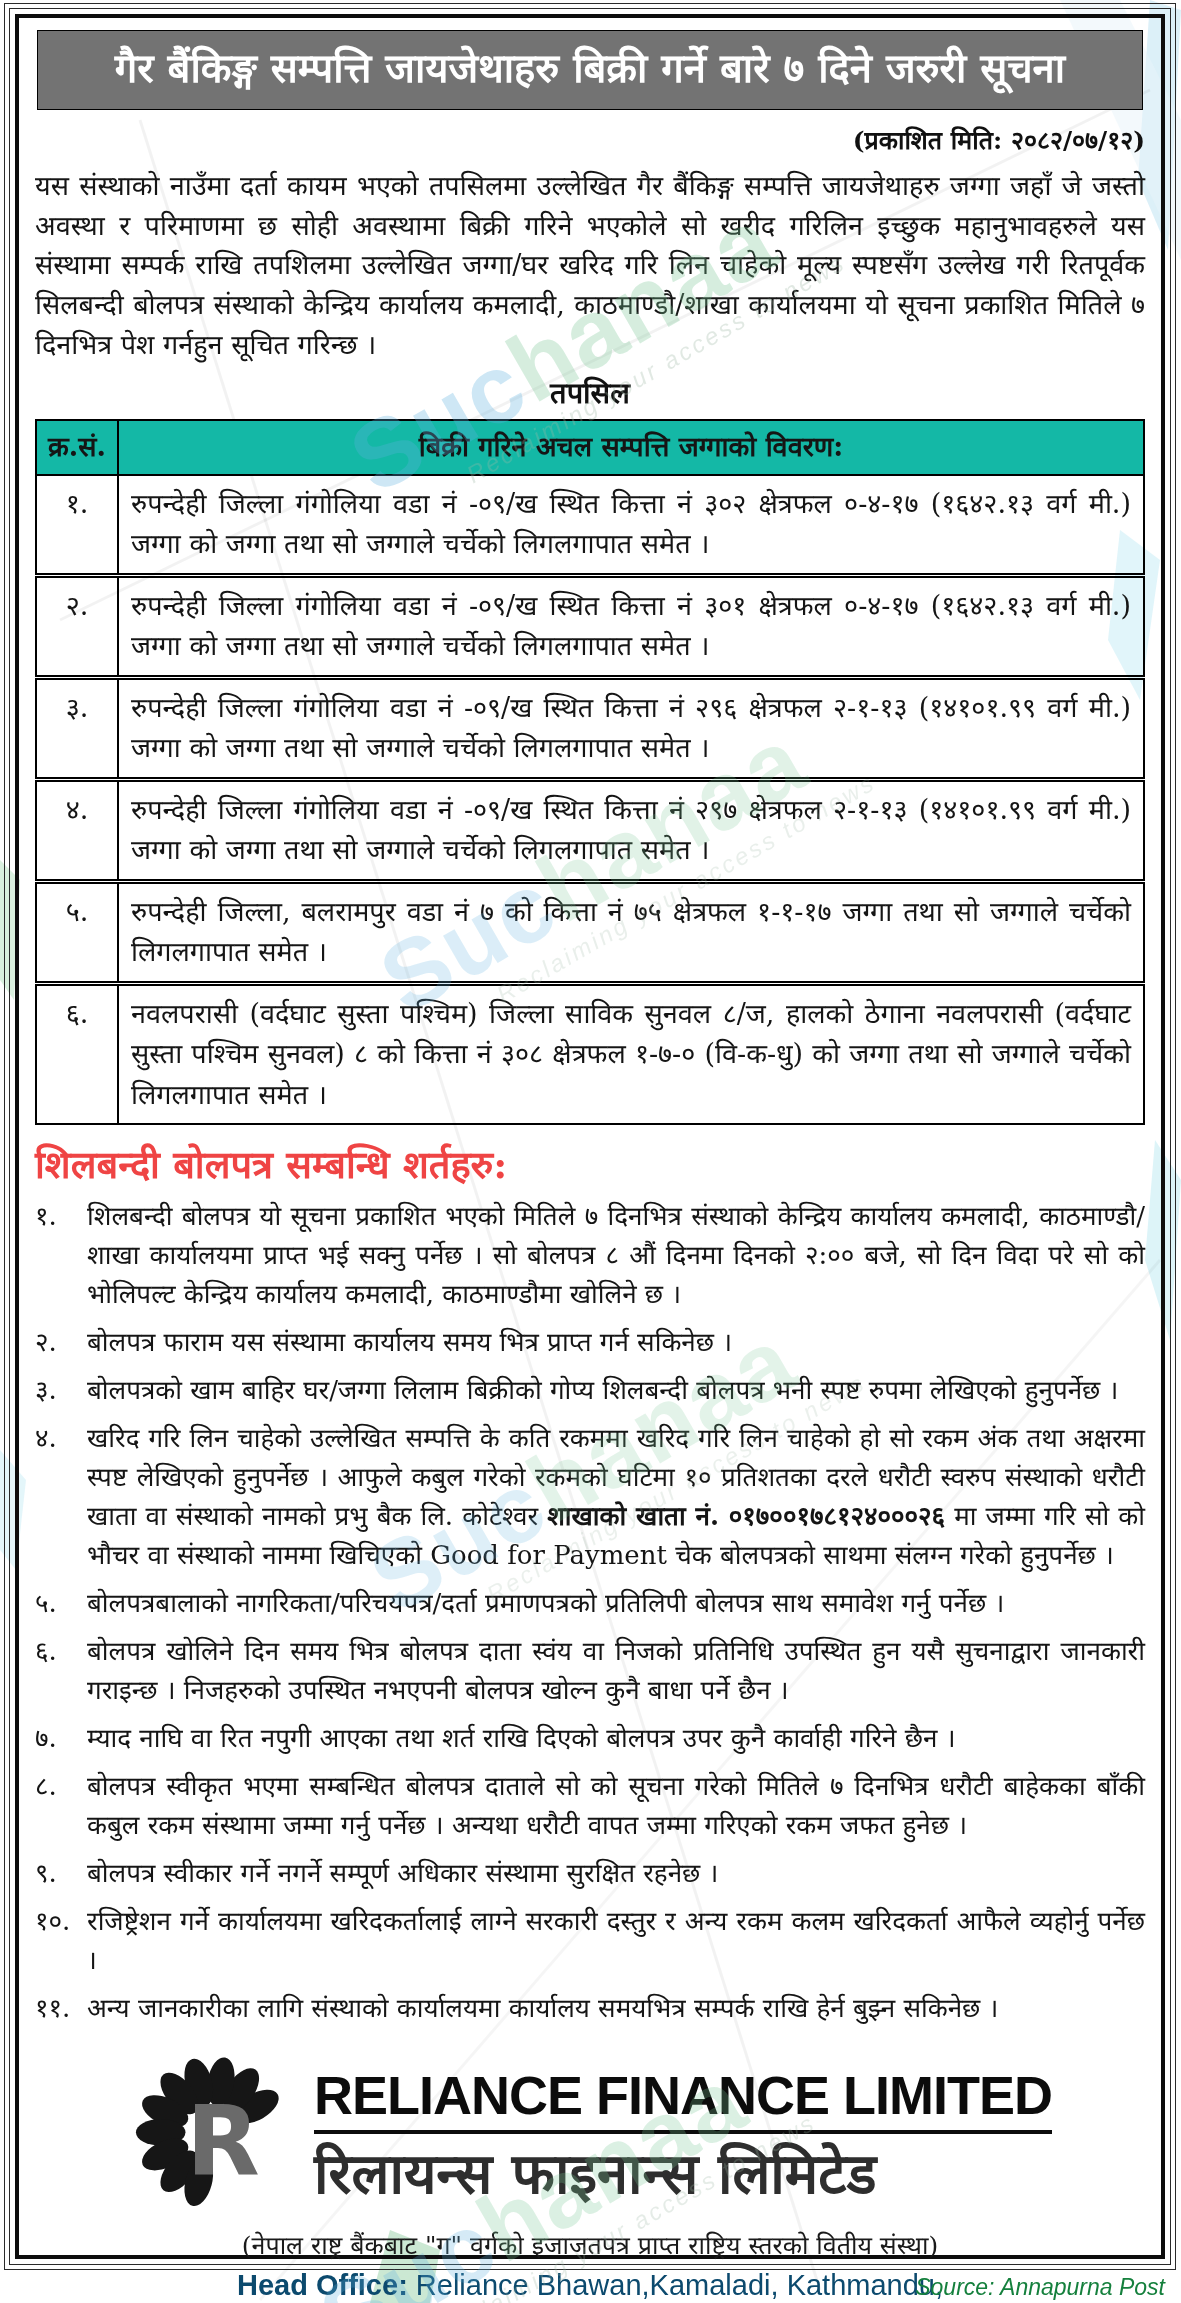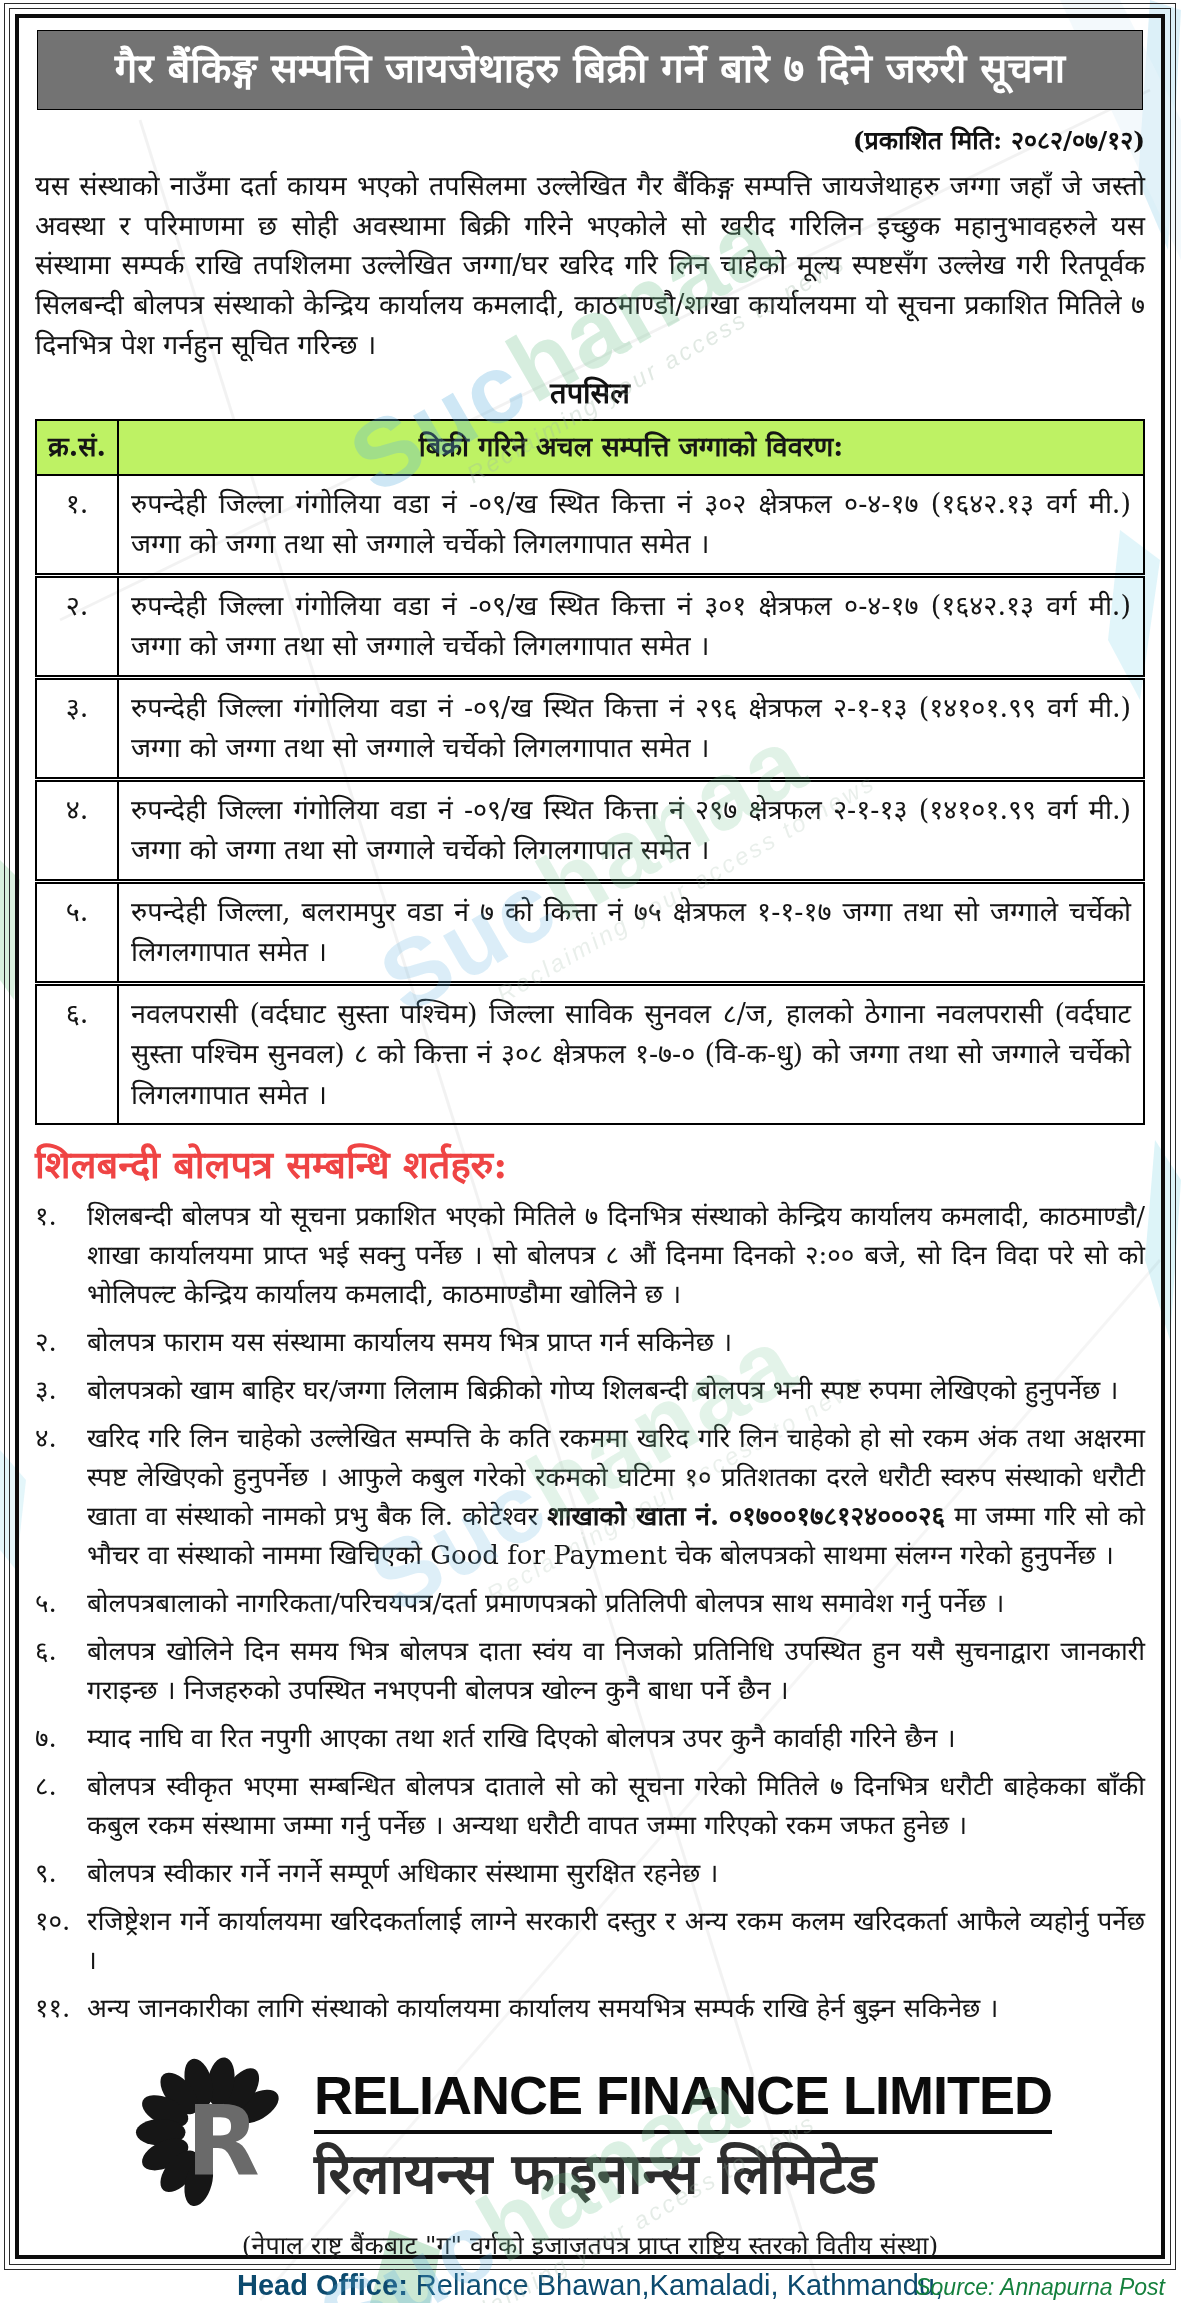--- a/index.html
+++ b/index.html
@@ -29,21 +29,21 @@
              border:1px solid #000; }
   .date{ text-align:right; font-weight:bold; font-size:25px; margin-top:12px; color:#111; }
 
   .intro{ font-size:27px; line-height:1.47; text-align:justify; margin-top:10px; color:#151515; }
 
   .tapsil{ text-align:center; font-weight:bold; font-size:29px; margin-top:8px; color:#111; }
 
   
   table.props{ width:100%; border-collapse:collapse; margin-top:8px; font-size:27px; color:#151515; }
   table.props th, table.props td{ border:2px solid #000; padding:8px 12px; line-height:1.5; }
-  table.props thead th{ background:#bef264; font-weight:bold; text-align:center; padding:6px 8px; }
+  table.props thead th{ background:#14b8a6; font-weight:bold; text-align:center; padding:6px 8px; }
   table.props td.sn, table.props th.sn{ width:82px; text-align:center; vertical-align:top; }
   table.props tbody tr + tr td{ border-top:5px double #000; }
   table.props td.desc{ text-align:justify; }
 
   .cond-head{ font-weight:bold; font-size:38px; margin-top:12px; color:#ef4444; }
   .conds{ margin-top:8px; }
   .cond{ display:grid; grid-template-columns:52px 1fr; margin-bottom:9px; font-size:26px; line-height:1.5; color:#151515; }
   .cond .num{ font-weight:normal; }
   .cond .txt{ text-align:justify; }
   .cond .txt b{ font-weight:bold; }

